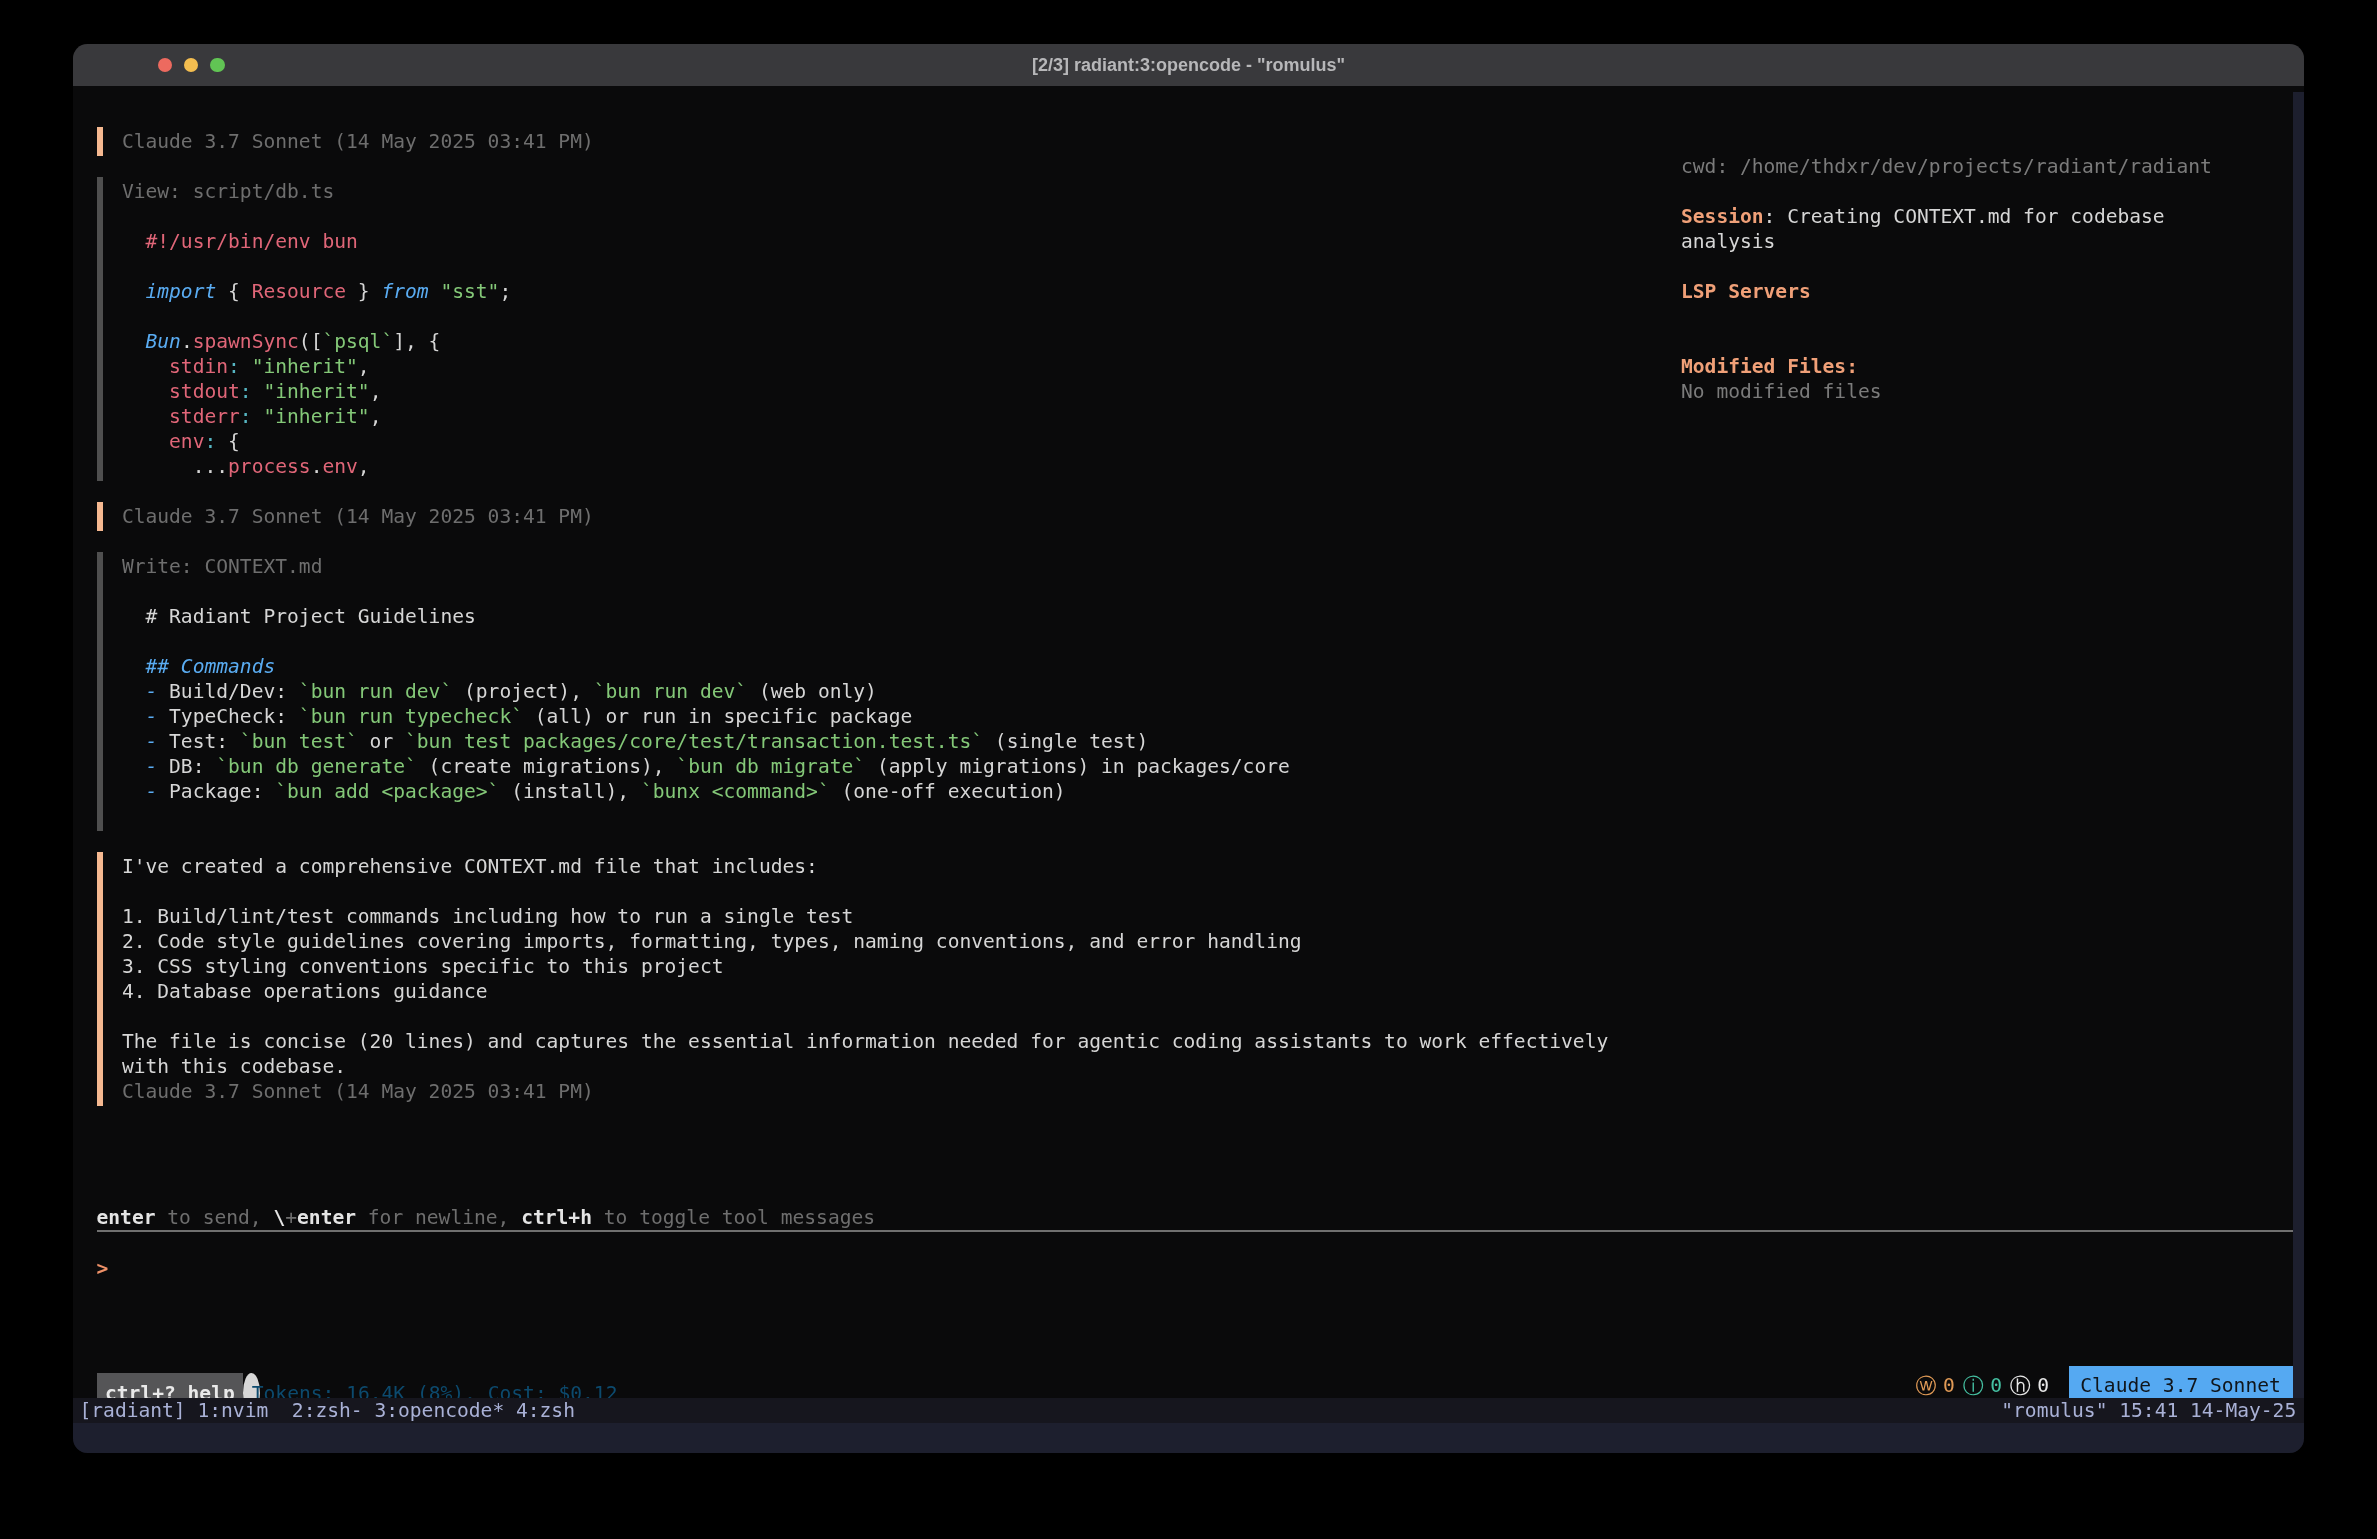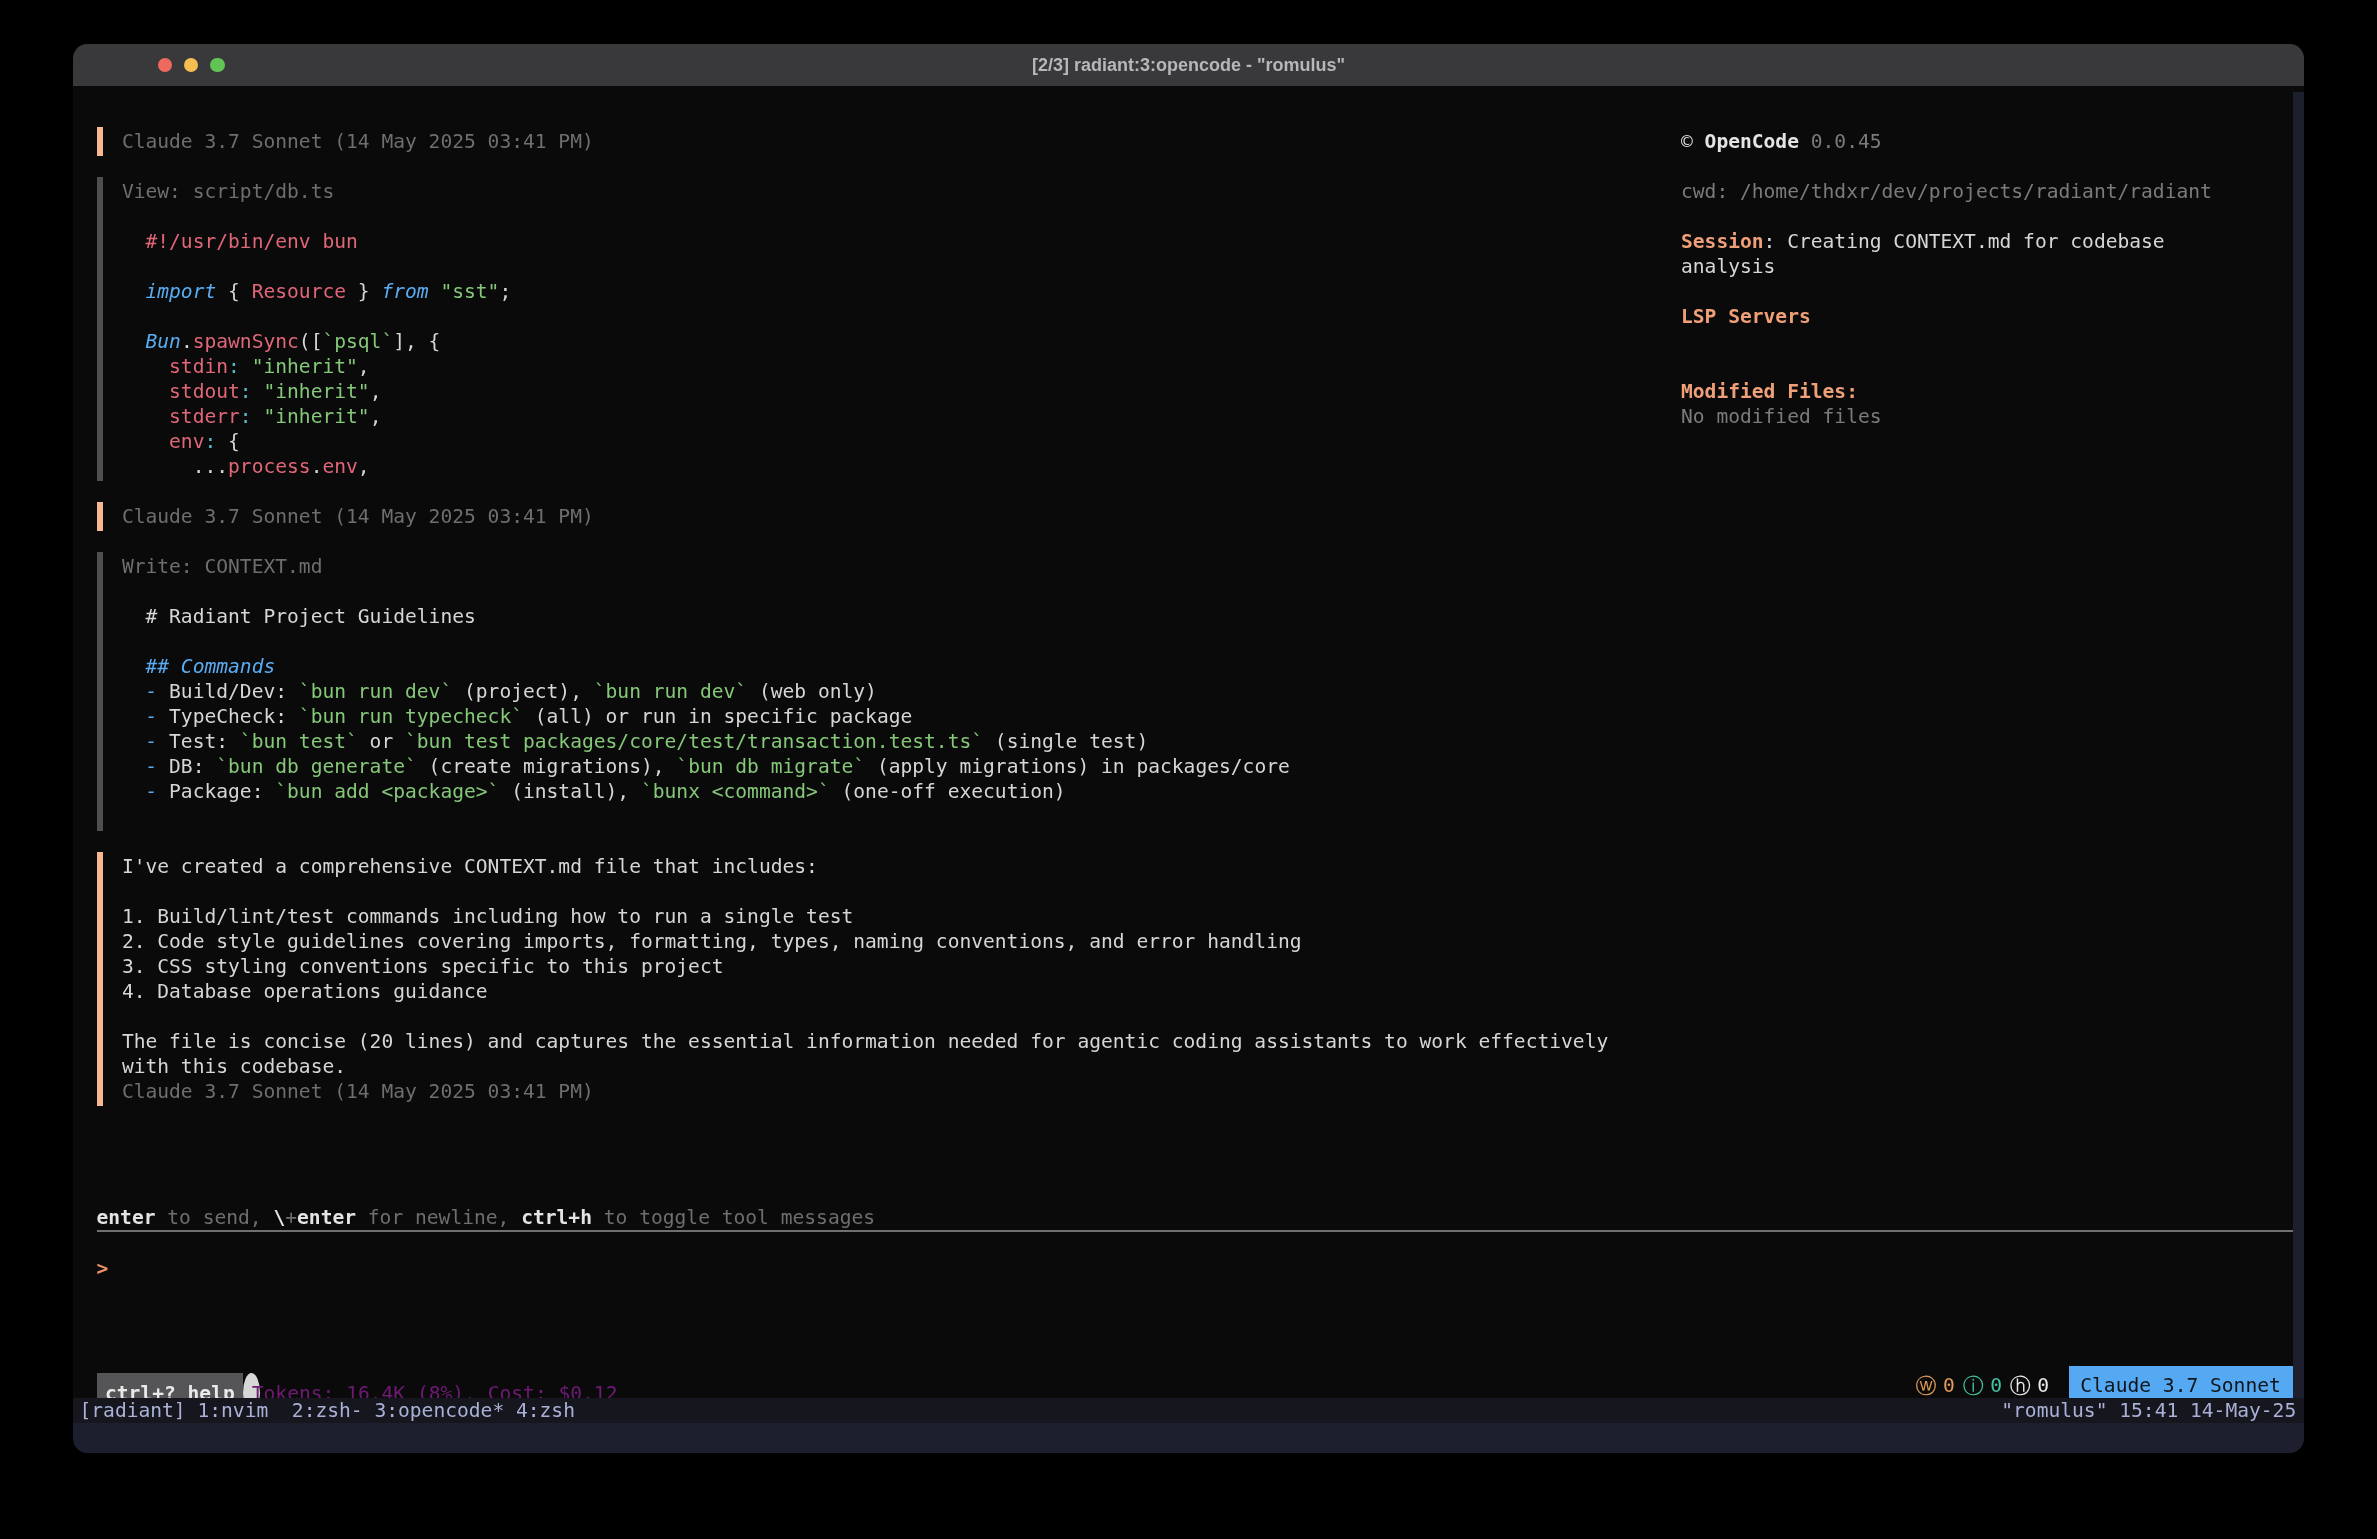--- a/index.html
+++ b/index.html
@@ -44,21 +44,21 @@
   .input-hint{position:absolute;left:23.5px;top:1113px;}
   .input-separator{position:absolute;left:23.5px;top:1138px;width:2196px;height:2px;background:#707070;}
   .prompt-row{position:absolute;left:23.5px;top:1164px;}
   .prompt-caret{font-size:var(--mono-size);line-height:var(--lh);font-weight:bold;color:#ef9168;}
 
   .status-bar{position:absolute;left:23.5px;top:1281px;width:2196px;height:25px;
               display:flex;align-items:stretch;justify-content:space-between;font-size:var(--mono-size);}
   .chips-left{display:flex;}
   .chip{display:flex;align-items:center;height:40px;padding:0 8.5px;white-space:pre;}
   .chip.gray{background:var(--chip-gray);color:#e9e9e9;font-weight:bold;}
-  .chip.light{background:var(--chip-light);color:#701a75;}
+  .chip.light{background:var(--chip-light);color:#0c4a6e;}
   .chips-right{display:flex;align-items:center;}
   .diag{display:flex;align-items:center;margin-right:7.8px;white-space:pre;}
   .diag .ic{font-size:21px;margin-right:6.5px;}
   .diag.warn{color:var(--warn);} .diag.info{color:var(--info);} .diag.hint{color:var(--hint);}
   .chip.model{background:var(--chip-blue);color:#10151a;padding:0 11.7px;margin-left:11.7px;}
 
   .tmux-bar{position:absolute;left:0;top:1306px;width:2231px;height:25px;background:var(--tmux-bg);
             display:flex;align-items:center;justify-content:space-between;
             font-size:var(--mono-size);color:var(--tmux-fg);white-space:pre;}
   .tmux-bar .tl{padding-left:6.5px;} .tmux-bar .tr{padding-right:7.8px;}
@@ -132,21 +132,20 @@
           <div class="t-line"><span class="c-fg">3. CSS styling conventions specific to this project</span></div>
           <div class="t-line"><span class="c-fg">4. Database operations guidance</span></div>
           <div class="t-line"></div>
           <div class="t-line"><span class="c-fg">The file is concise (20 lines) and captures the essential information needed for agentic coding assistants to work effectively</span></div>
           <div class="t-line"><span class="c-fg">with this codebase.</span></div>
           <div class="t-line"><span class="c-dim">Claude 3.7 Sonnet (14 May 2025 03:41 PM)</span></div>
         </div>
       </div>
 
     <div class="sidebar" id="sidebar">
-        <div class="t-line"><span class="c-fg">© </span><span class="c-fgb">OpenCode</span><span class="c-fg"> </span><span class="c-dim2">0.0.45</span></div>
         <div class="t-line"></div>
         <div class="t-line"><span class="c-dim2">cwd: /home/thdxr/dev/projects/radiant/radiant</span></div>
         <div class="t-line"></div>
         <div class="t-line"><span class="c-orange">Session</span><span class="c-fg">: Creating CONTEXT.md for codebase</span></div>
         <div class="t-line"><span class="c-fg">analysis</span></div>
         <div class="t-line"></div>
         <div class="t-line"><span class="c-orange">LSP Servers</span></div>
         <div class="t-line"></div>
         <div class="t-line"></div>
         <div class="t-line"><span class="c-orange">Modified Files:</span></div>

